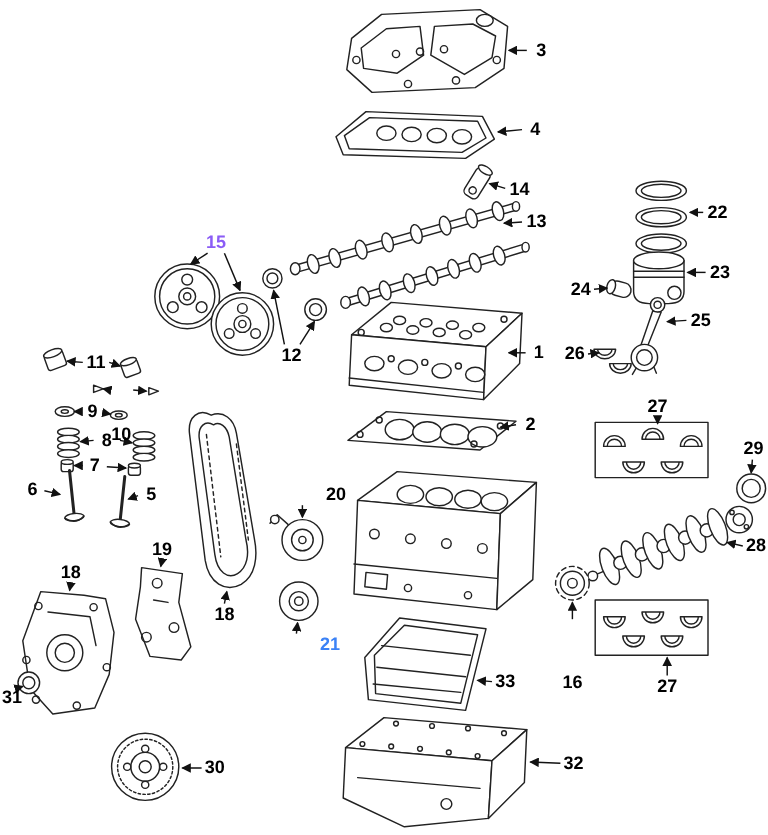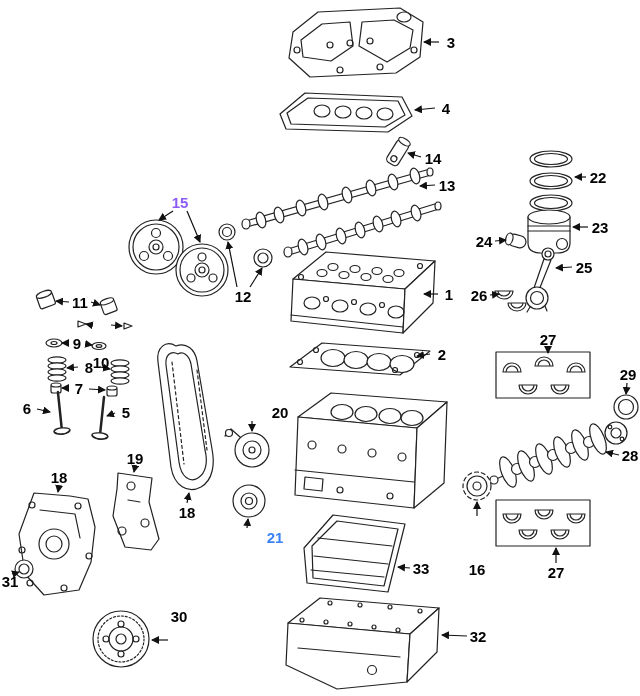--- a/index.html
+++ b/index.html
@@ -458,16 +458,16 @@
       <div class="callout" style="left: 630px; top: 455px; color: rgb(0, 0, 0);">28</div>
       <div class="callout" style="left: 252px; top: 412px; color: rgb(0, 0, 0); margin-left: 28px;">20</div>
       <div class="callout" style="left: 187px; top: 512px; color: rgb(0, 0, 0);">18</div>
       <div class="callout" style="left: 247px; top: 537px; color: #3b82f6; margin-left: 28px;">21</div>
       <div class="callout" style="left: 477px; top: 525px; color: rgb(0, 0, 0); margin-top: 44px;">16</div>
       <div class="callout" style="left: 556px; top: 572px; color: rgb(0, 0, 0);">27</div>
       <div class="callout" style="left: 59px; top: 477px; color: rgb(0, 0, 0);">18</div>
       <div class="callout" style="left: 135px; top: 458px; color: rgb(0, 0, 0);">19</div>
       <div class="callout" style="left: 421px; top: 568px; color: rgb(0, 0, 0);">33</div>
       <div class="callout" style="left: 10px; top: 581px; color: rgb(0, 0, 0);">31</div>
-      <div class="callout" style="left: 179px; top: 616px; color: rgb(0, 0, 0);">30</div>
+      <div class="callout" style="left: 179px; top: 640px; color: rgb(0, 0, 0);">30</div>
       <div class="callout" style="left: 478px; top: 636px; color: rgb(0, 0, 0); text-align: right;">32</div>
     </div>
 </div>
 
 </body></html>

